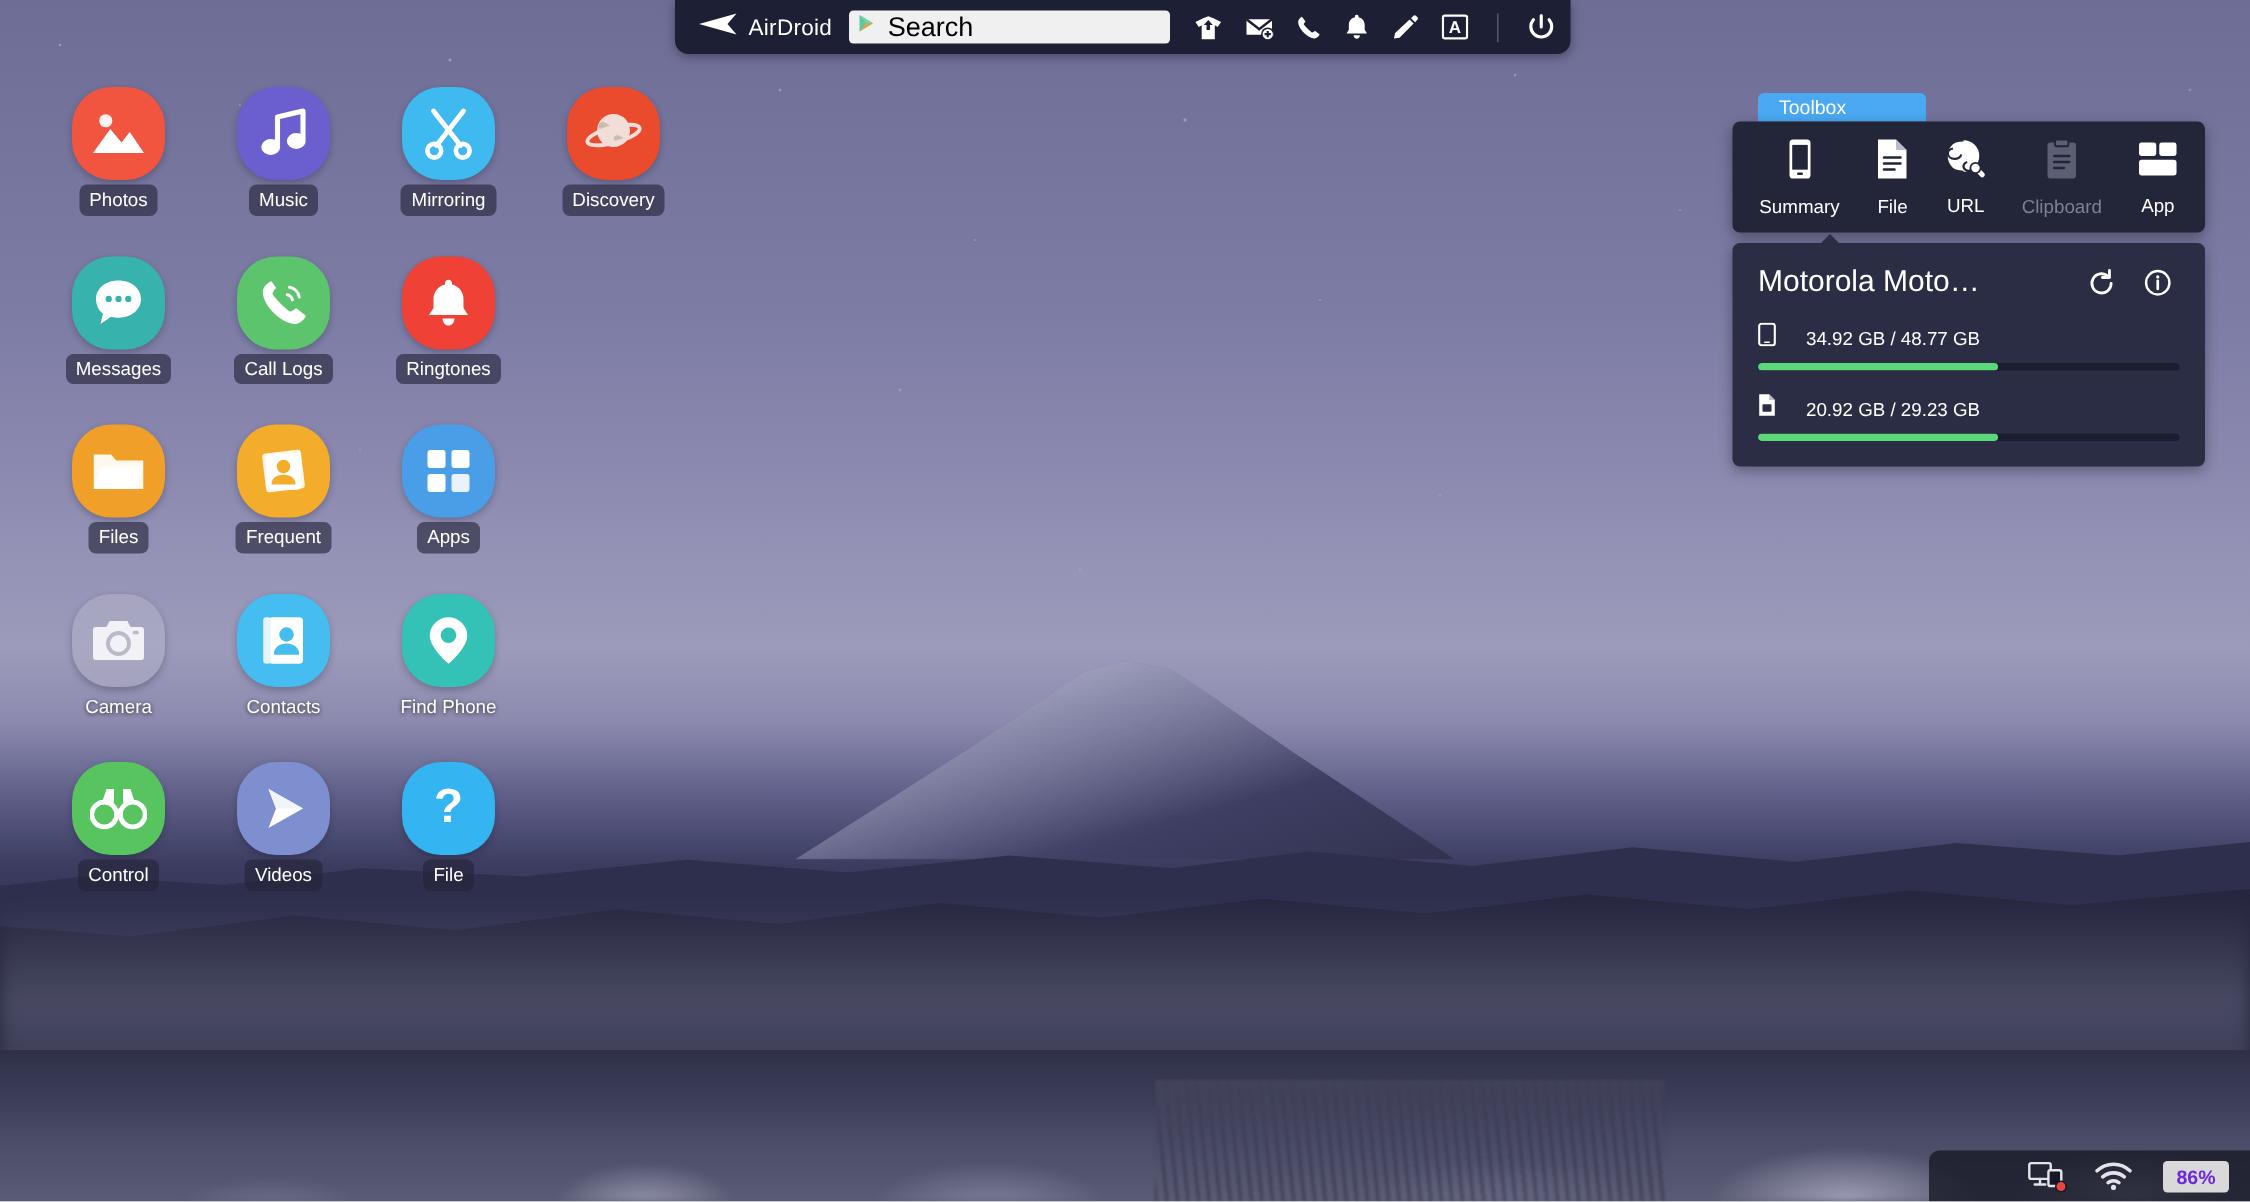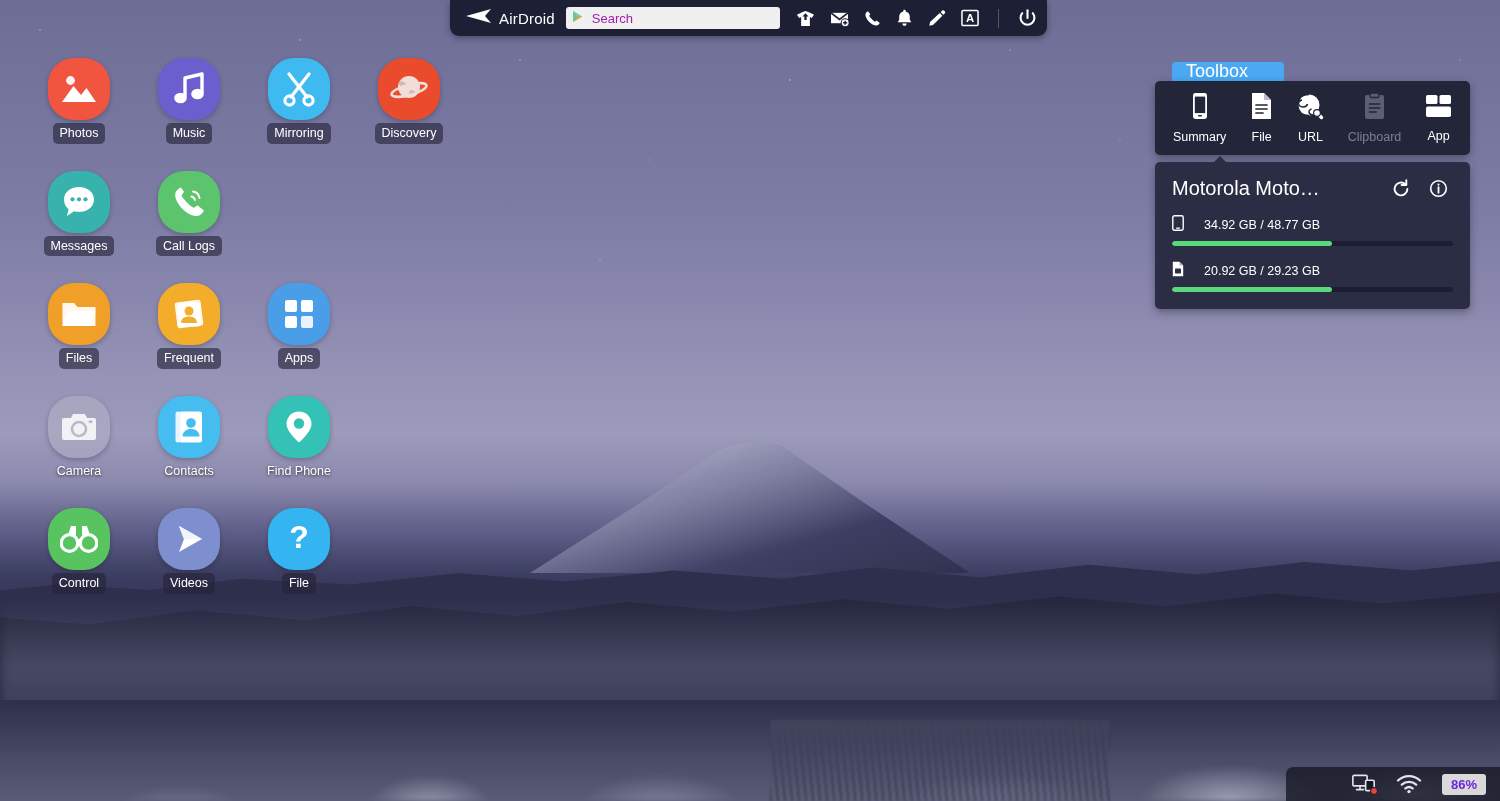--- a/index.html
+++ b/index.html
@@ -147,21 +147,21 @@
 
   .searchbox {
     width: 236px; height: 22px;
     margin-left: 11px;
     background: #f0f0f0;
     border-radius: 3px;
     display: flex; align-items: center;
     padding: 0 6px;
     gap: 8px;
   }
-  .search-placeholder { color: #a21caf; font-size: 13px; }
+  .search-placeholder { color: #000000; font-size: 18px; }
 
   .tb-icons { display: flex; align-items: center; gap: 15px; margin-left: 16px; }
   .tb-icons .ti { cursor: pointer; display: flex; align-items: center; justify-content: center; }
   .tb-sep { width: 1px; height: 19px; background: #565870; margin: 0 4px; }
 
   
   #icongrid { position: absolute; left: 24px; top: 58px; }
   .icon-row { display: flex; }
   .icon-cell {
     width: 110px;
@@ -188,21 +188,21 @@
   .icon-label.plain { background: transparent; text-shadow: 0 1px 3px rgba(0,0,0,.75); }
 
   
   #toolbox-wrap { position: absolute; left: 1155px; top: 62px; width: 315px; }
   .tb-tab {
     width: 112px; height: 19px;
     background: #4aa9f2;
     border-top-left-radius: 4px; border-top-right-radius: 4px;
     margin-left: 17px;
     display: flex; align-items: center; padding-left: 14px;
-    color: #fff; font-size: 18px;
+    color: #fff; font-size: 13px;
     cursor: pointer;
   }
   .tb-body {
     background: #232539;
     border-radius: 5px;
     height: 74px;
     display: flex; align-items: center; justify-content: space-around;
     padding: 0 6px;
     box-shadow: 0 3px 9px rgba(0,0,0,.35);
   }
@@ -405,20 +405,29 @@
           <div class="icon-label">Messages</div>
         </div>
         <div class="icon-cell">
           <div class="squircle" style="background: rgb(92, 196, 108);">
             <svg width="34" height="34" viewBox="0 0 34 34">
               <path d="M9 2.5 C6.5 3.2 3.4 6.3 3.2 9.4 C2.8 18.5 16 31.4 25 31 C28 30.8 31.2 27.9 31.9 25.5 L25.3 20.3 C23.7 21.9 21.7 23.1 20.9 22.5 C17.7 20.3 12 14.6 9.9 11.4 C9.3 10.6 10.5 8.6 12.1 7 Z" fill="white"></path>
               <path d="M21 6.5 a8 8 0 0 1 6.5 6.5 M19.5 11.5 a4.5 4.5 0 0 1 3.4 3.4" stroke="white" stroke-width="2" fill="none" stroke-linecap="round"></path>
             </svg>
           </div>
           <div class="icon-label">Call Logs</div>
+        </div>
+        <div class="icon-cell">
+          <div class="squircle" style="background: rgb(239, 65, 54);">
+            <svg width="32" height="34" viewBox="0 0 32 34">
+              <path d="M16 1.5 C17.4 1.5 18.3 2.4 18.3 3.6 L18.3 4.7 C23 5.8 26 9.7 26 14.3 L26 20.4 L29 25 L3 25 L6 20.4 L6 14.3 C6 9.7 9 5.8 13.7 4.7 L13.7 3.6 C13.7 2.4 14.6 1.5 16 1.5 Z" fill="white"></path>
+              <path d="M12 27.3 L20 27.3 C20 30 18.2 32 16 32 C13.8 32 12 30 12 27.3 Z" fill="white"></path>
+            </svg>
+          </div>
+          <div class="icon-label">Ringtones</div>
         </div>
       </div>
       <div class="icon-row">
         <div class="icon-cell">
           <div class="squircle" style="background: rgb(240, 160, 40);">
             <svg width="36" height="30" viewBox="0 0 36 30">
               <path d="M1.5 4 L13 4 L16.5 8 L34.5 8 L34.5 27 L1.5 27 Z" fill="#fff8ec"></path>
               <path d="M1.5 27 L6.5 12 L34.5 12 L29.5 27 Z" fill="white"></path>
             </svg>
           </div>

